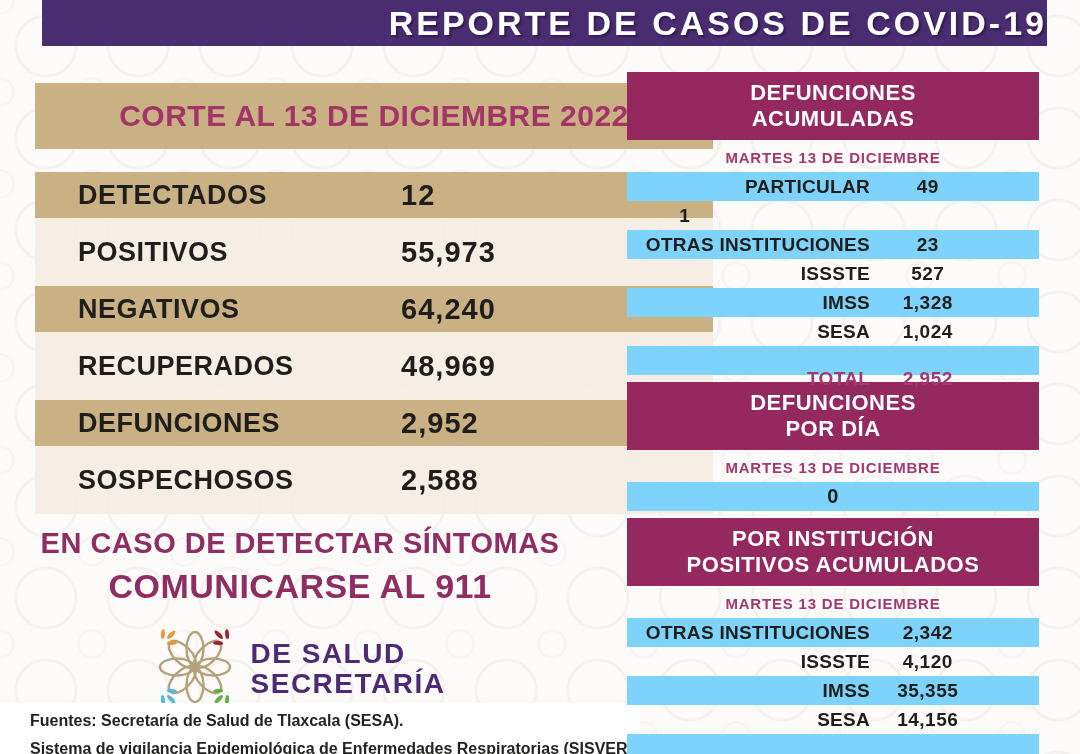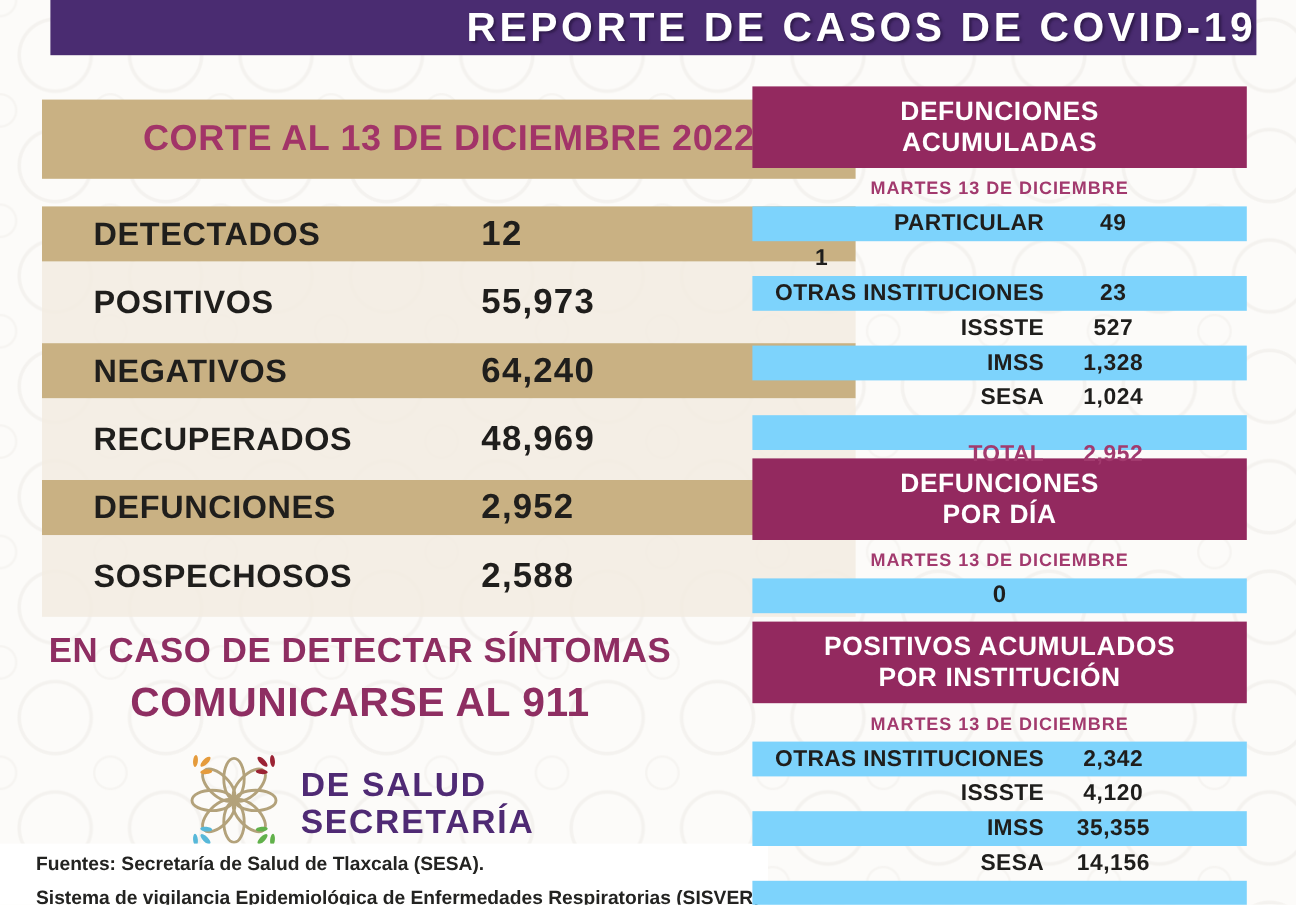--- a/index.html
+++ b/index.html
@@ -225,22 +225,22 @@
       <div>POR DÍA</div>
     </div>
     <div class="rp-date">MARTES 13 DE DICIEMBRE</div>
     <div class="rp-row gray single">
       <div class="rp-value">0</div>
     </div>
   </div>
 
   <div class="rp-section">
     <div class="rp-header">
+      <div>POR INSTITUCIÓN</div>
       <div>POSITIVOS ACUMULADOS</div>
-      <div>POR INSTITUCIÓN</div>
     </div>
     <div class="rp-date">MARTES 13 DE DICIEMBRE</div>
     <div class="rp-row gray">
       <div class="rp-label">OTRAS INSTITUCIONES</div>
       <div class="rp-value">2,342</div>
     </div>
     <div class="rp-row">
       <div class="rp-label">ISSSTE</div>
       <div class="rp-value">4,120</div>
     </div>

